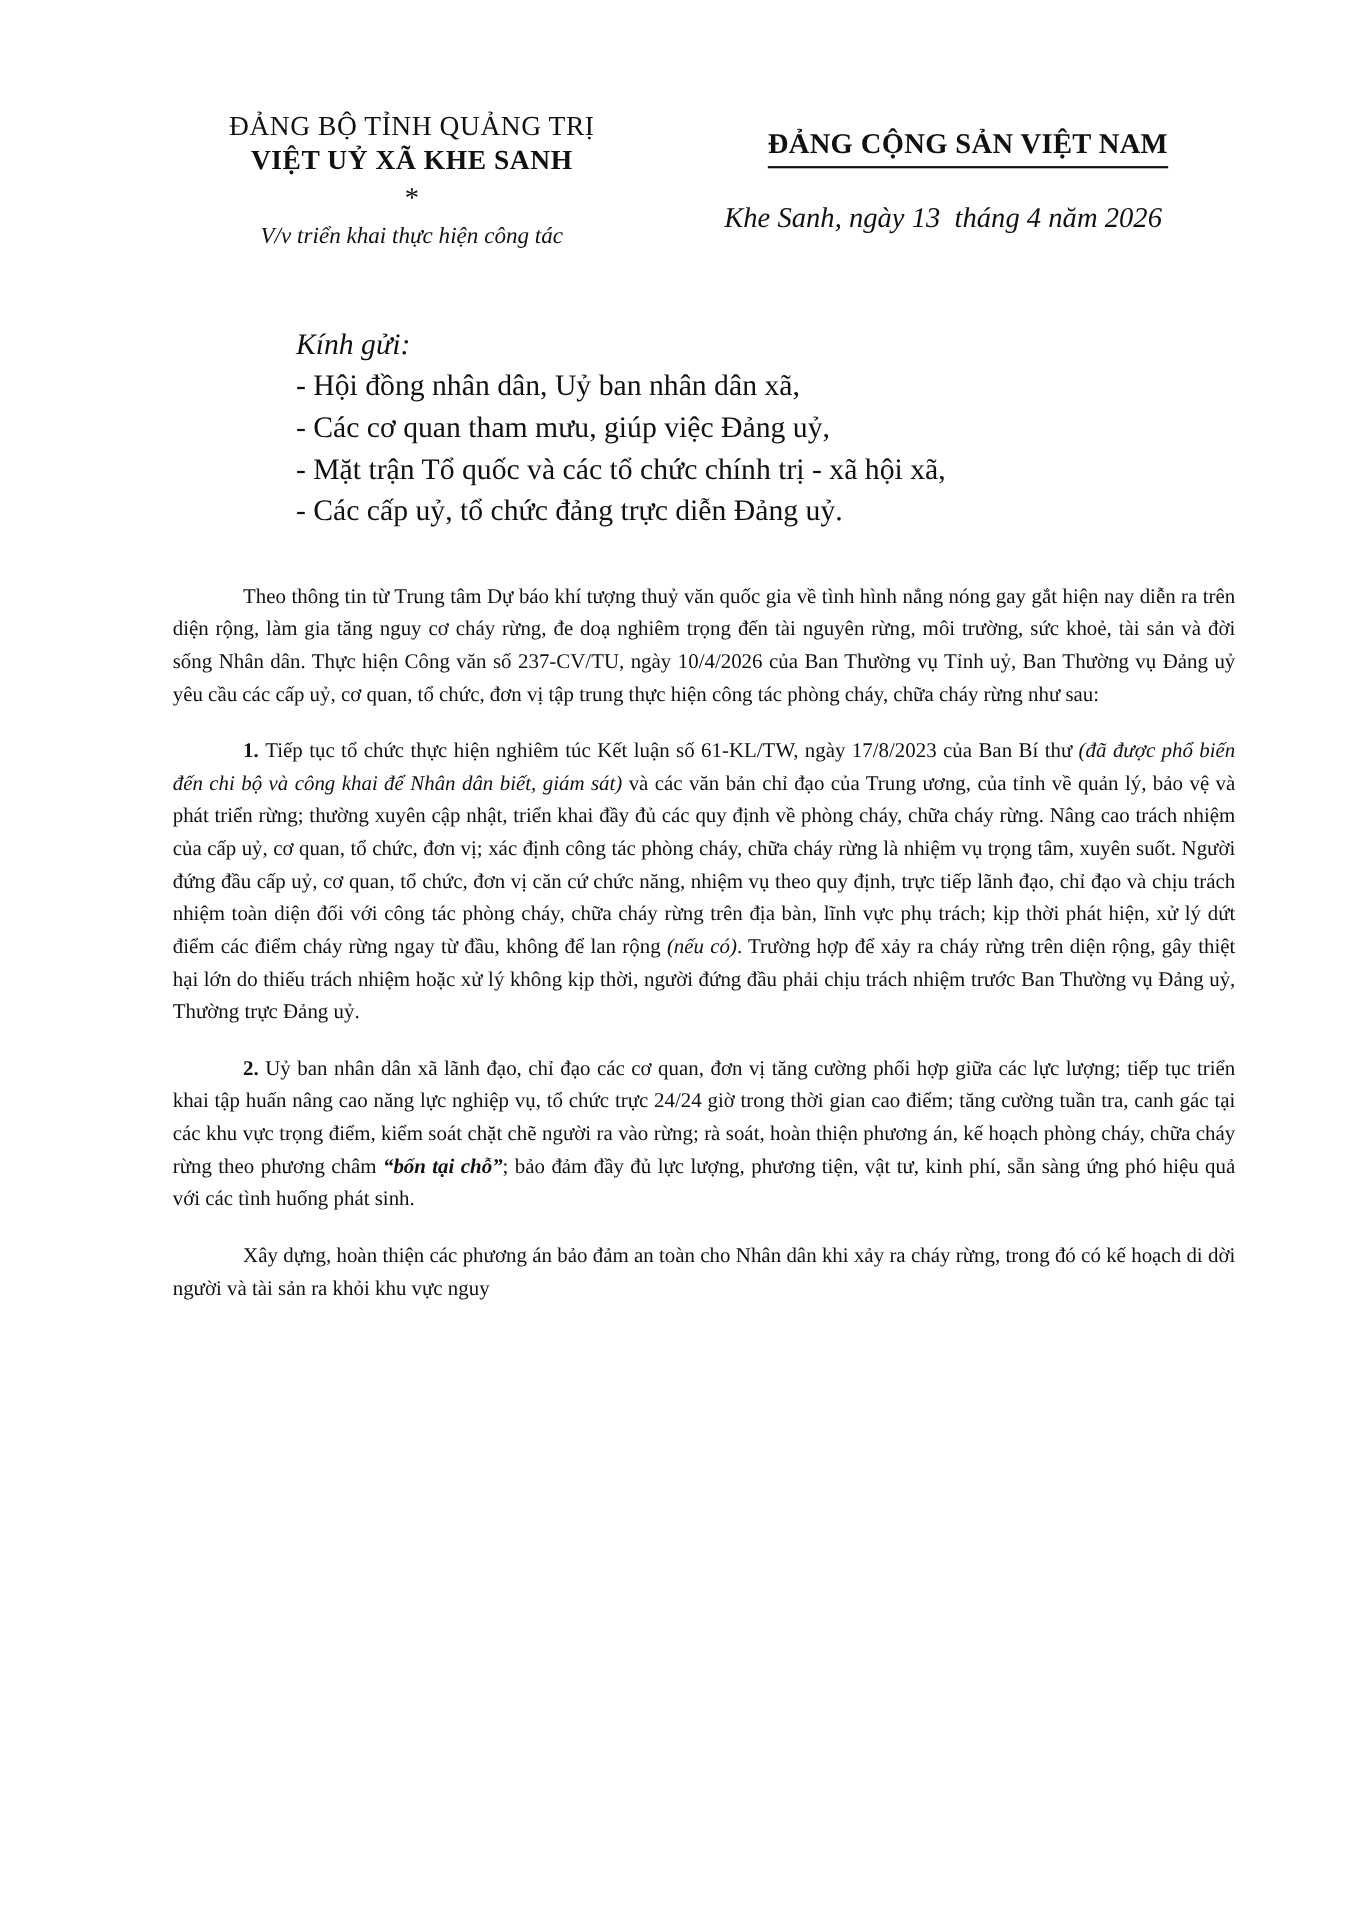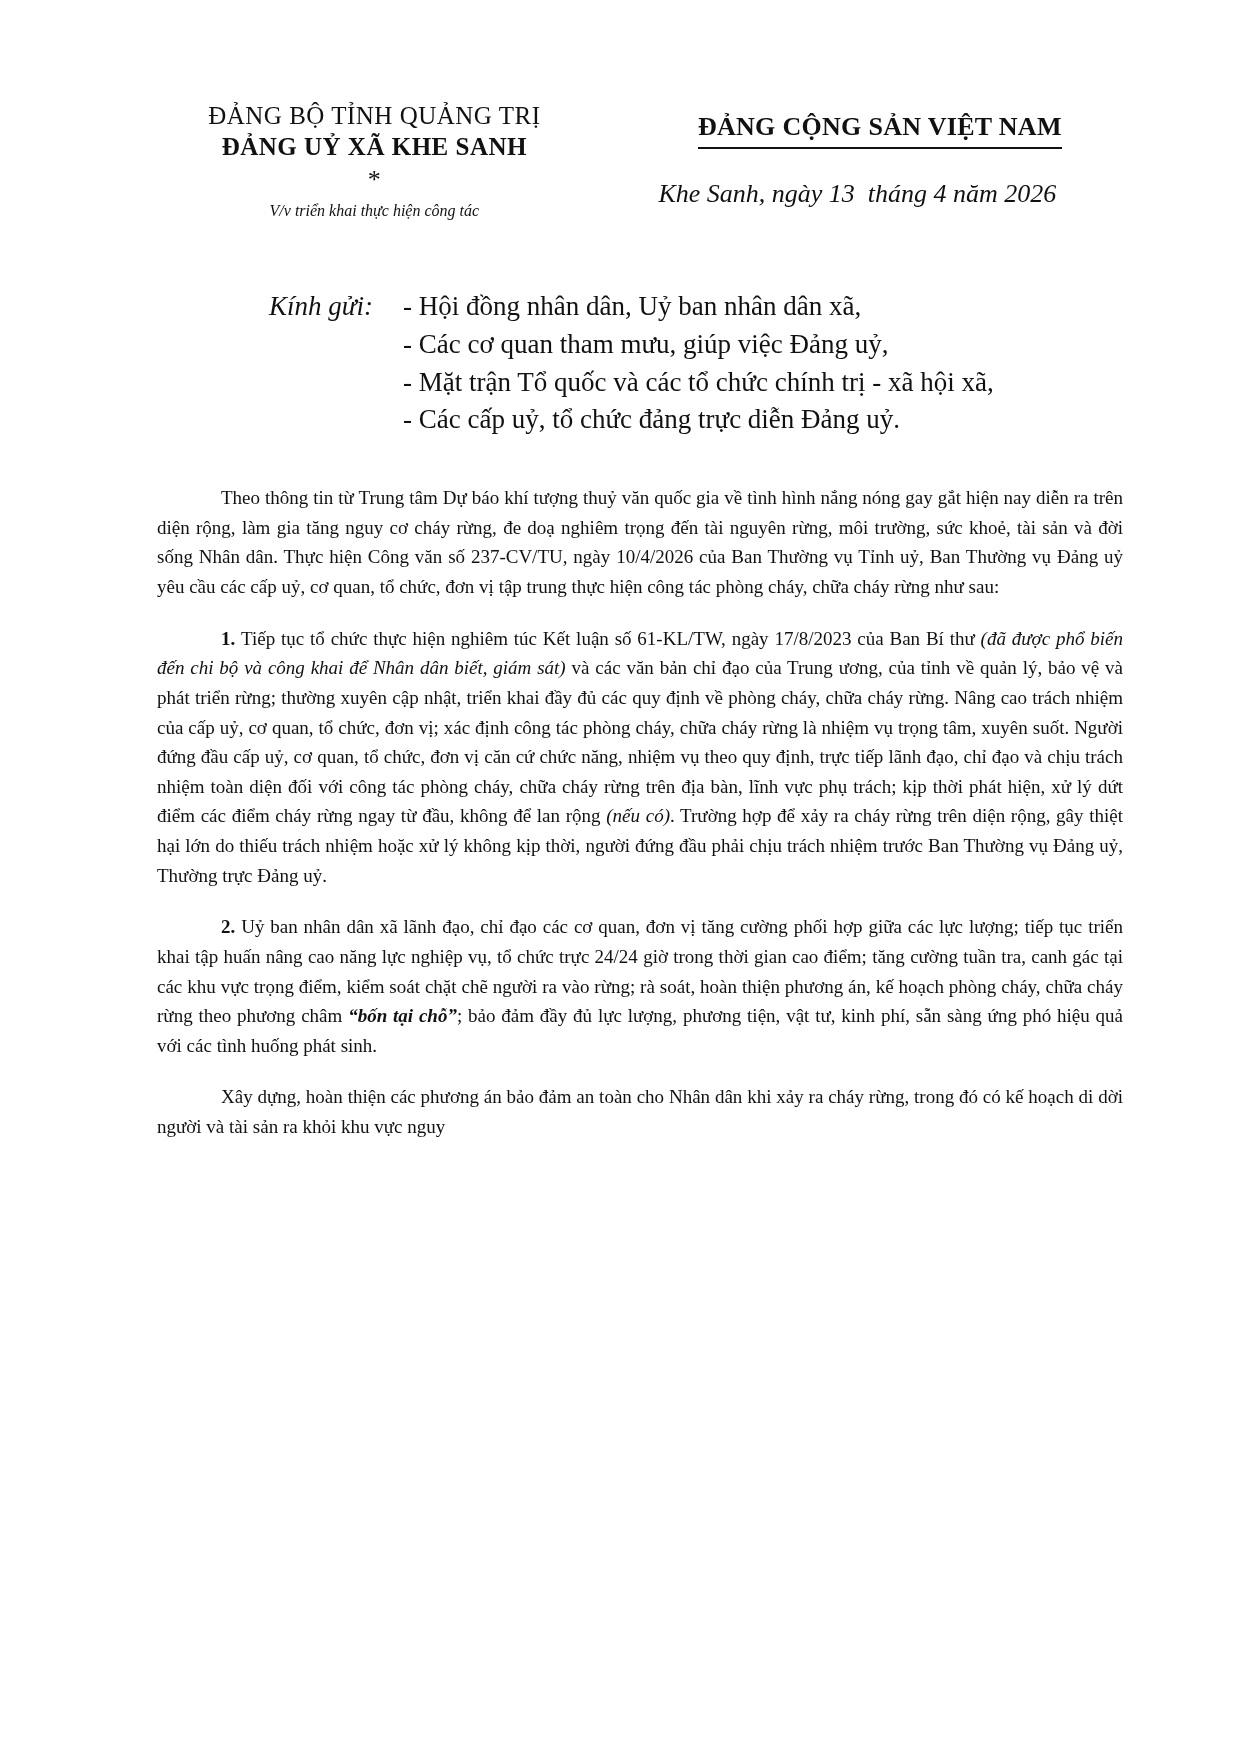--- a/index.html
+++ b/index.html
@@ -46,21 +46,21 @@
     font-size: 26px;
     line-height: 1.1;
     margin-top: 2px;
   }
   .doc-number {
     font-size: 28px;
     margin-top: 14px;
     letter-spacing: 0.3px;
   }
   .doc-subject {
-    font-size: 16px;
+    font-size: 21px;
     font-style: italic;
     line-height: 1.35;
     margin-top: 6px;
   }
   .party-name {
     display: inline-block;
     font-size: 26px;
     font-weight: bold;
     letter-spacing: 0.3px;
     border-bottom: 2.5px solid #111;
@@ -73,20 +73,21 @@
     margin-top: 30px;
     white-space: pre-wrap;
   }
   
   .recipients {
     display: flex;
     margin-top: 66px;
     margin-left: 112px;
     font-size: 27px;
     line-height: 1.4;
+    flex-direction: column;
   }
   .recipients-label {
     font-style: italic;
     margin-right: 30px;
     white-space: nowrap;
   }
   .recipient-line {
     white-space: nowrap;
   }
   
@@ -106,21 +107,21 @@
   .para .bi { font-weight: bold; font-style: italic; }
 </style>
 </head>
 <body>
 
 <div class="page">
 
   <div class="doc-header">
     <div class="header-left">
       <div class="org-parent">ĐẢNG BỘ TỈNH QUẢNG TRỊ</div>
-      <div class="org-name">ĐẢNG UỶ XÃ KHE SANH</div>
+      <div class="org-name">VIỆT UỶ XÃ KHE SANH</div>
       <div class="star-sep">*</div>
       <div class="doc-subject">
         <div>V/v triển khai thực hiện công tác</div>
       </div>
     </div>
     <div class="header-right">
       <span class="party-name">ĐẢNG CỘNG SẢN VIỆT NAM</span>
       <div class="place-date">Khe Sanh, ngày 13  tháng 4 năm 2026</div>
     </div>
   </div>

